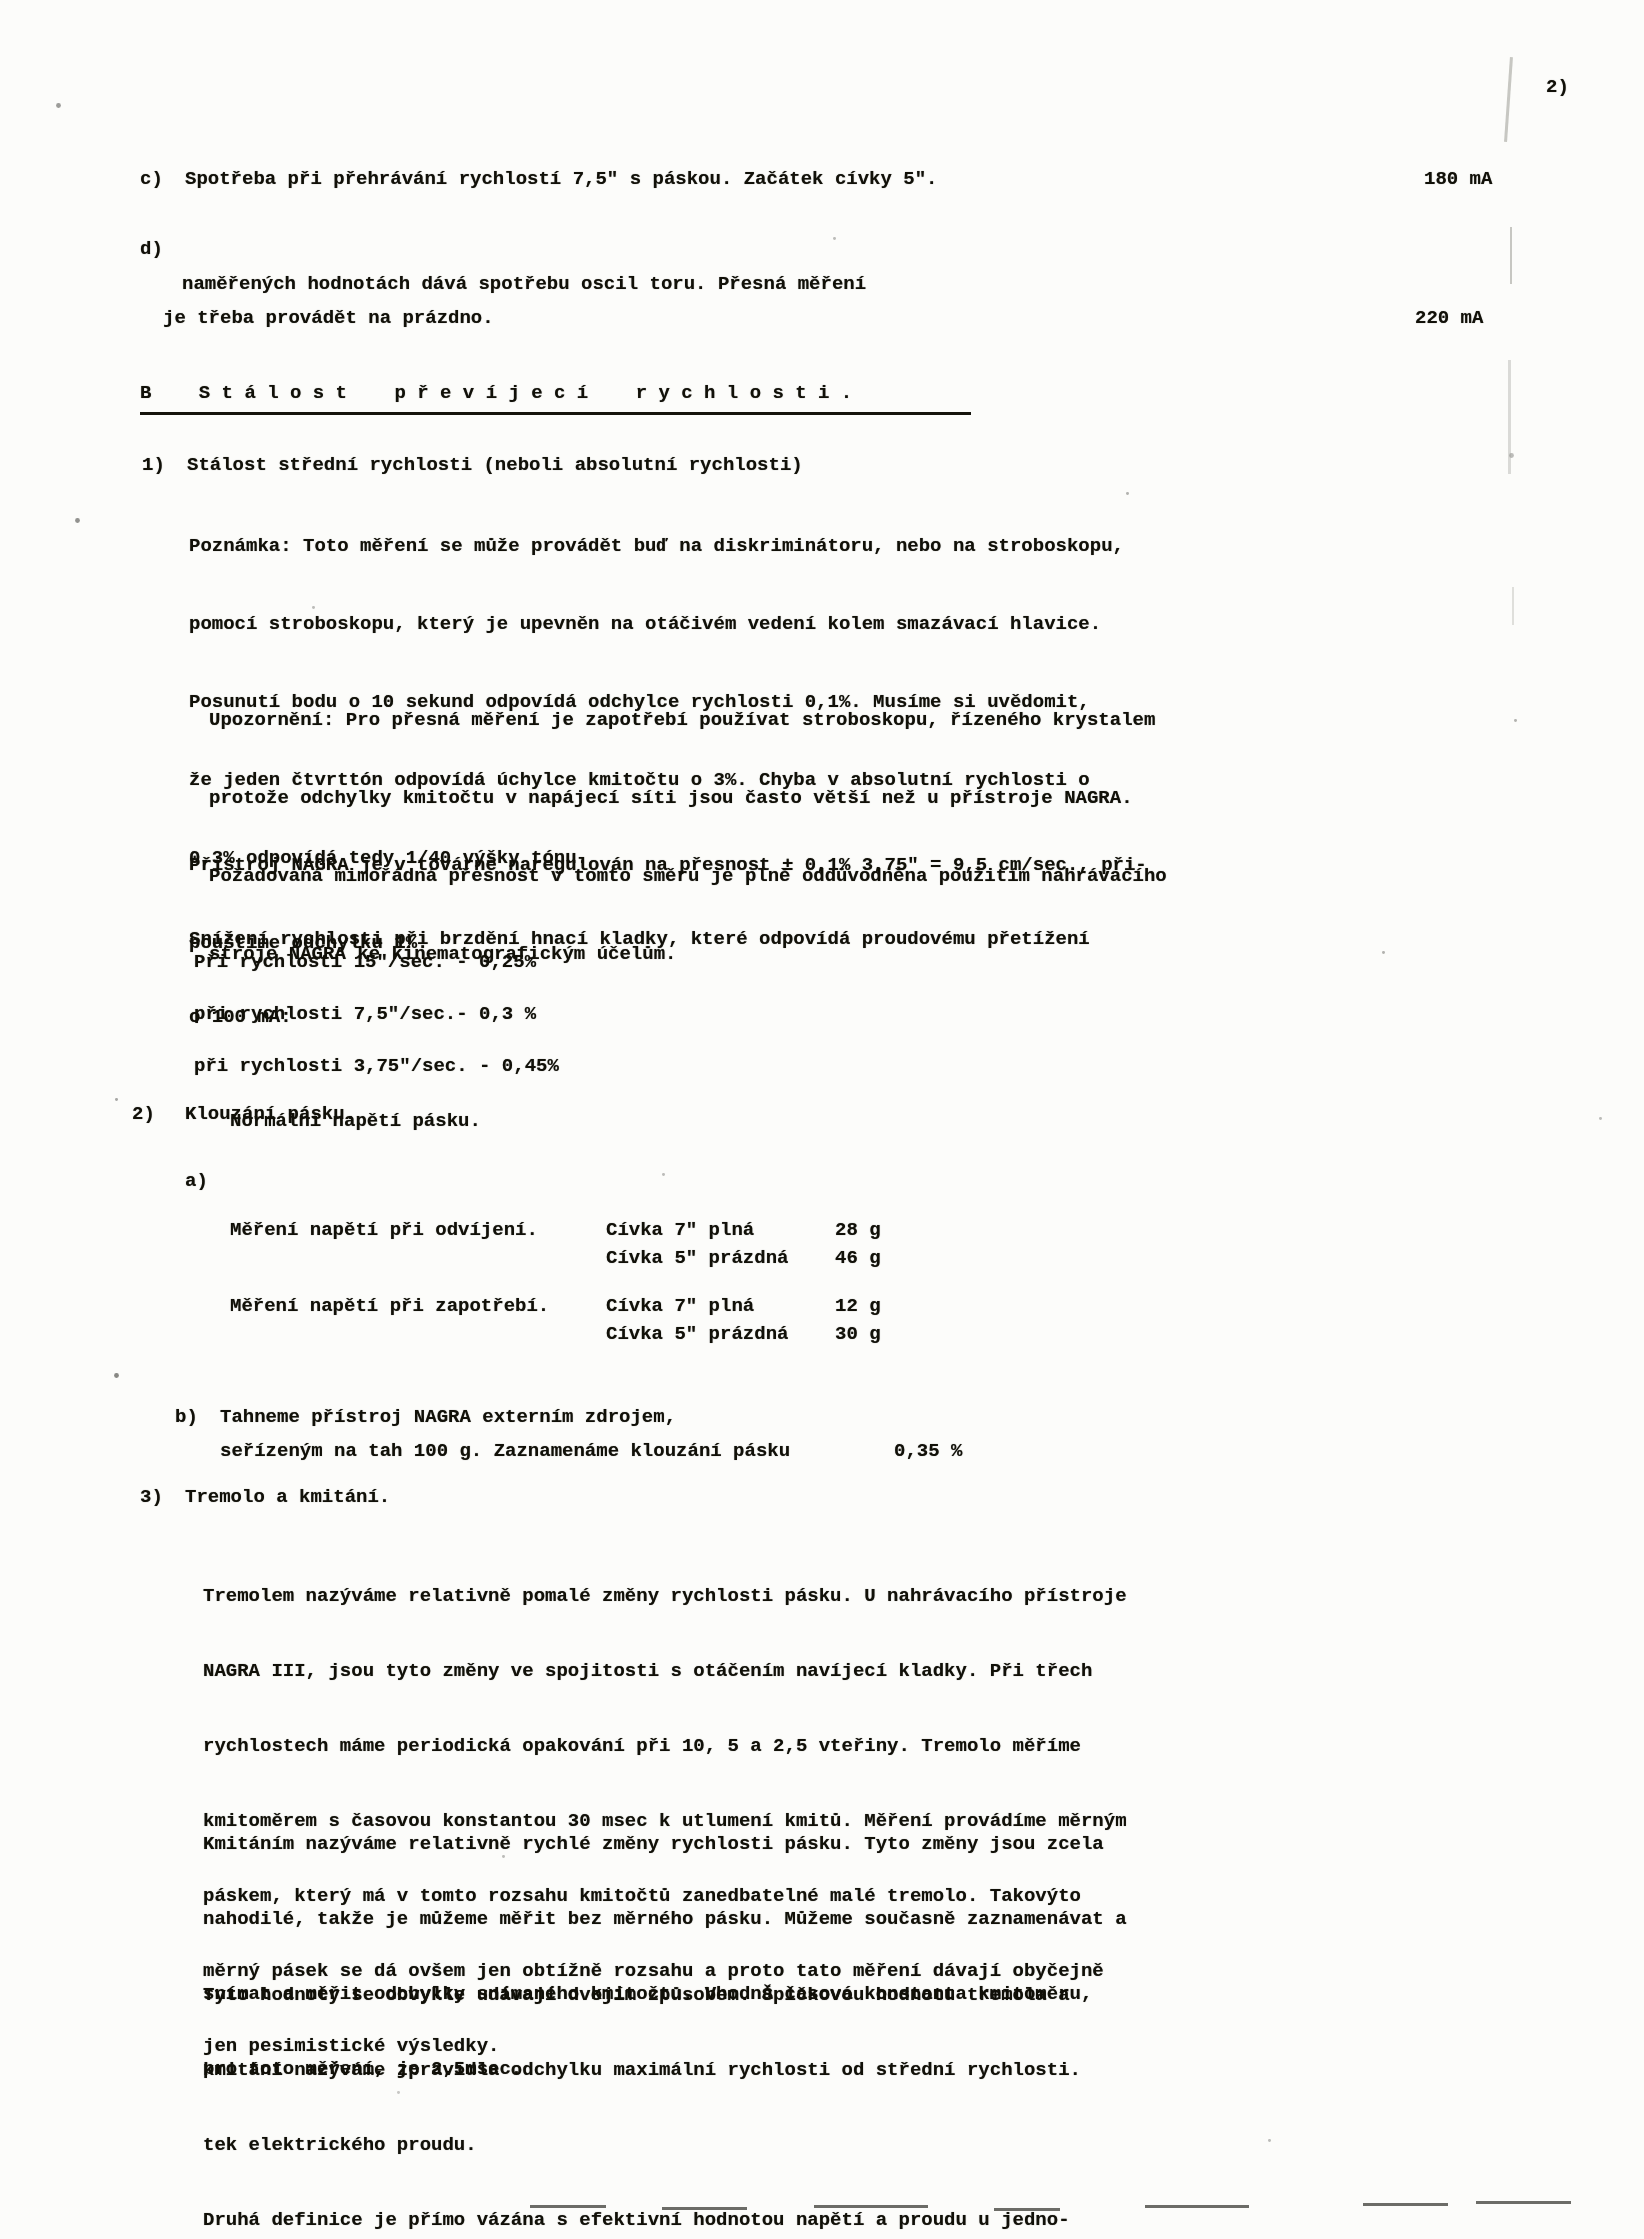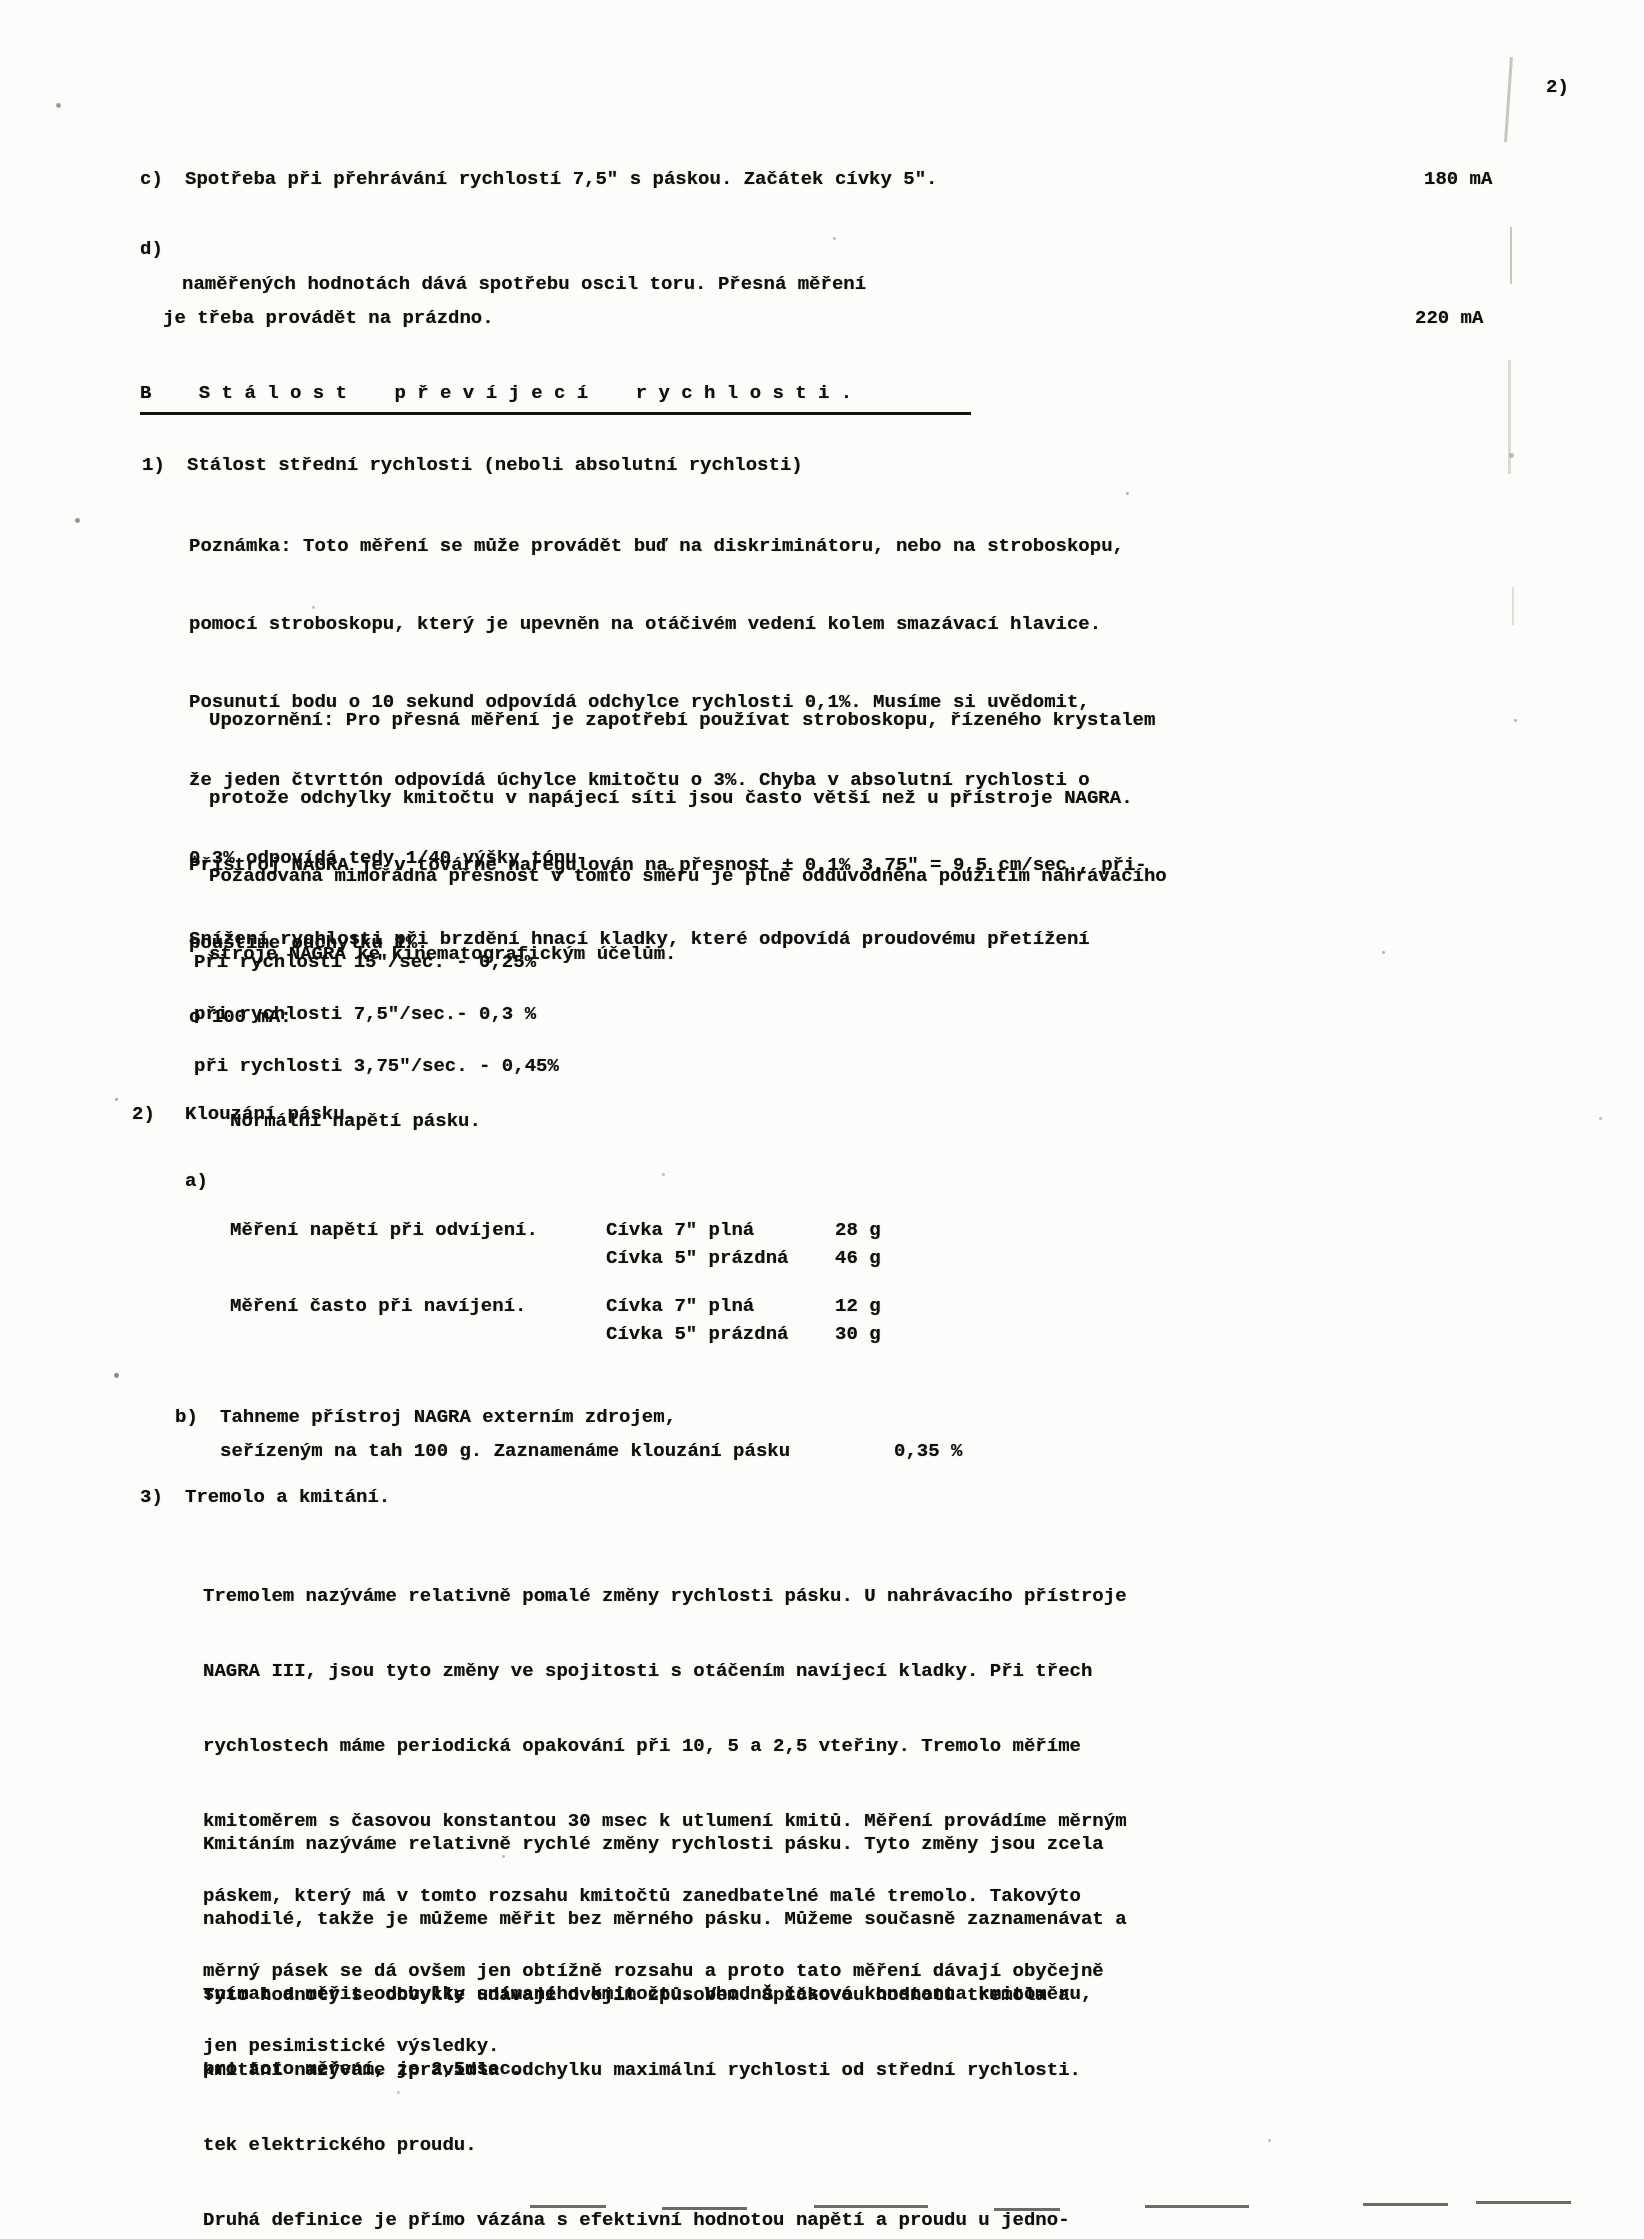--- a/index.html
+++ b/index.html
@@ -103,21 +103,21 @@
 
   <div class="abs ink" style="left:185px;top:1170px;">a)</div>
   <div class="abs ink" style="left:230px;top:1110px;">Normální napětí pásku.</div>
 
   <div class="abs ink" style="left:230px;top:1219px;">Měření napětí při odvíjení.</div>
   <div class="abs ink" style="left:606px;top:1219px;">Cívka 7" plná</div>
   <div class="abs ink value" style="left:835px;top:1219px;">28 g</div>
   <div class="abs ink" style="left:606px;top:1247px;">Cívka 5" prázdná</div>
   <div class="abs ink value" style="left:835px;top:1247px;">46 g</div>
 
-  <div class="abs ink" style="left:230px;top:1295px;">Měření často při navíjení.</div>
+  <div class="abs ink" style="left:230px;top:1295px;">Měření napětí při zapotřebí.</div>
   <div class="abs ink" style="left:606px;top:1295px;">Cívka 7" plná</div>
   <div class="abs ink value" style="left:835px;top:1295px;">12 g</div>
   <div class="abs ink" style="left:606px;top:1323px;">Cívka 5" prázdná</div>
   <div class="abs ink value" style="left:835px;top:1323px;">30 g</div>
 
   <div class="abs ink" style="left:175px;top:1406px;">b)</div>
   <div class="abs ink" style="left:220px;top:1406px;">Tahneme přístroj NAGRA externím zdrojem,</div>
   <div class="abs ink" style="left:220px;top:1440px;">seřízeným na tah 100 g. Zaznamenáme klouzání pásku</div>
   <div class="abs ink value" style="left:894px;top:1440px;">0,35 %</div>
 

